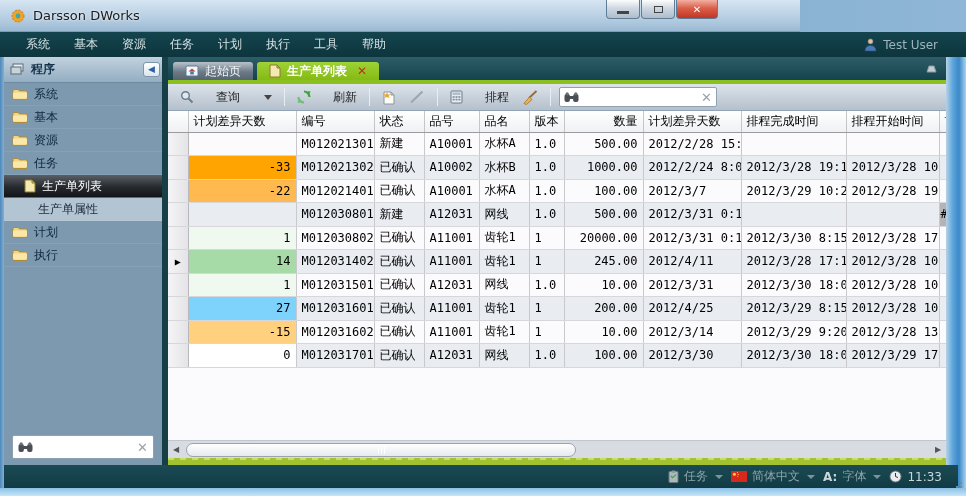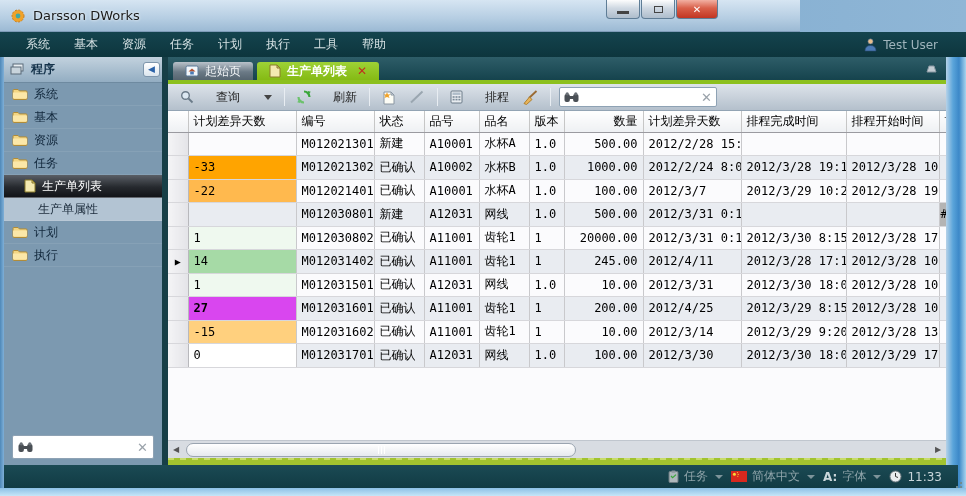--- a/index.html
+++ b/index.html
@@ -84,21 +84,21 @@
     background:#fbfbfd; }
   table { border-collapse:collapse; table-layout:fixed; width:779px;
     font-family:"DejaVu Sans Mono","DejaVu Sans",monospace; font-size:12px; }
   th { height:21px; background:linear-gradient(#ffffff,#eef0f3); border-right:1px solid #c6c6c6;
     border-bottom:1px solid #9a9aa0; font-weight:normal; color:#000; text-align:left;
     padding:0 5px; white-space:nowrap; overflow:hidden; }
   th.c-qty { text-align:right; }
   td { height:23.5px; border-right:1px solid #c9c9cc; border-bottom:1px solid #d7d7db;
     padding:0 5px; white-space:nowrap; overflow:hidden; color:#000; }
   tr.alt td { background:#e9ecf1; }
-  td.c-diff { text-align:left; }
+  td.c-diff { text-align:right; }
   td.c-qty { text-align:right; }
   td.rowhdr { background:linear-gradient(to right,#f4f4f6,#e4e4e8); border-right:1px solid #b8b8bc;
     text-align:center; padding:0; color:#000; font-size:10px; }
   tr.alt td.rowhdr { background:linear-gradient(to right,#f4f4f6,#e4e4e8); }
   td.extra { padding:0 1px; }
 
   
   #hscroll { position:absolute; left:0; top:383px; width:778px; height:18px;
     background:#d8dce2; border-top:1px solid #c0c6ce; display:flex; align-items:center; }
   .sc-arrow { width:16px; height:16px; display:flex; align-items:center; justify-content:center;
@@ -523,21 +523,21 @@
               <td>网线</td>
               <td>1.0</td>
               <td class="c-qty">10.00</td>
               <td>2012/3/31</td>
               <td>2012/3/30 18:00</td>
               <td>2012/3/28 10:52</td>
               <td class="extra"></td>
             </tr>
             <tr class="alt">
               <td class="rowhdr"></td>
-              <td class="c-diff" style="background:#d946ef;font-weight:bold;">27</td>
+              <td class="c-diff" style="background:#7dd3fc;">27</td>
               <td>M012031601</td>
               <td>已确认</td>
               <td>A11001</td>
               <td>齿轮1</td>
               <td>1</td>
               <td class="c-qty">200.00</td>
               <td>2012/4/25</td>
               <td>2012/3/29 8:15</td>
               <td>2012/3/28 10:52</td>
               <td class="extra"></td>

